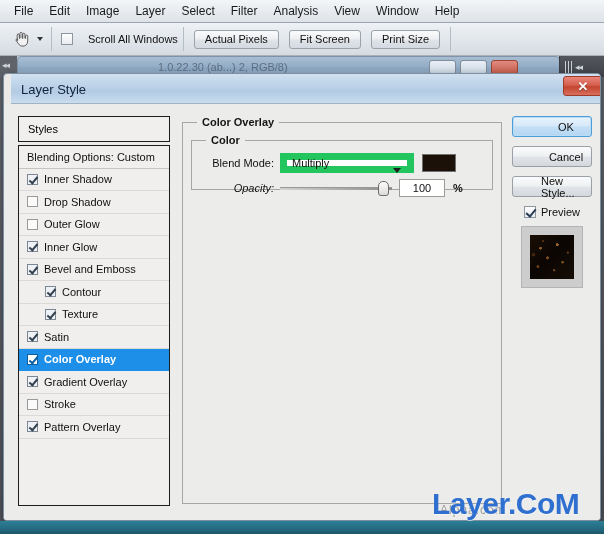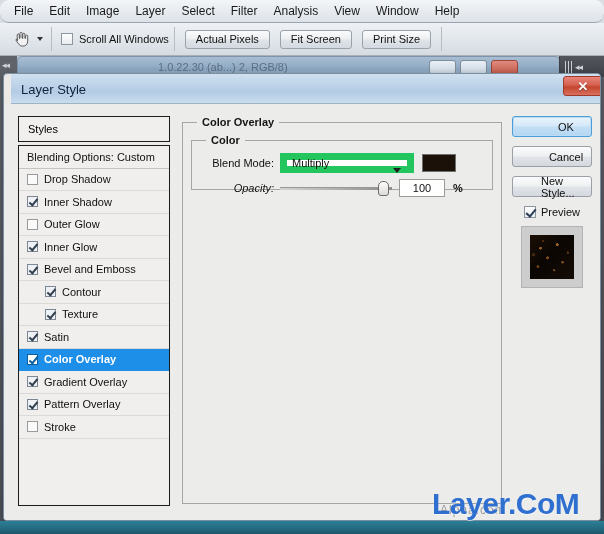--- a/index.html
+++ b/index.html
@@ -29,21 +29,20 @@
   #menubar {
     position: absolute;
     left: 0; top: 0;
     width: 604px; height: 23px;
     background: linear-gradient(to bottom, #f3f5f7 0%, #e7ebef 55%, #dde2e8 100%);
     border-bottom: 1px solid #9ca6b0;
     display: flex;
     align-items: center;
     padding-left: 6px;
     box-sizing: border-box;
-    border-radius: 9px;
   }
   .menu-item {
     padding: 2px 8px;
     font-size: 12px;
     color: #1a1a1a;
     line-height: 15px;
     white-space: nowrap;
   }
 
   
@@ -72,21 +71,21 @@
     width: 12px; height: 24px;
     display: flex; align-items: center; justify-content: center;
   }
   .caret-down {
     width: 0; height: 0;
     border-left: 3.5px solid transparent;
     border-right: 3.5px solid transparent;
     border-top: 4px solid #333;
   }
   .tb-check-wrap {
-    display: flex; align-items: center; gap: 6px;
+    display: flex; align-items: center; gap: 15px;
     margin-left: 4px;
   }
   .winchk {
     width: 12px; height: 12px;
     border: 1px solid #8d959d;
     background: linear-gradient(to bottom, #fdfdfd, #e9edf1);
     box-sizing: border-box;
     display: inline-block;
     position: relative;
     flex: none;
@@ -603,28 +602,28 @@
         <div class="list-box" id="styles-header-box">
           <span>Styles</span>
         </div>
 
         <div class="list-box" id="styles-list-box">
           <div class="style-row blending">
             <span>Blending Options: Custom</span>
           </div>
 
           <div class="style-row">
+            <span class="ps-chk on"></span>
+            <span>Inner Shadow</span>
+          </div>
+          <div class="style-row">
             <span class="ps-chk"></span>
             <span>Drop Shadow</span>
           </div>
           <div class="style-row">
-            <span class="ps-chk on"></span>
-            <span>Inner Shadow</span>
-          </div>
-          <div class="style-row">
             <span class="ps-chk"></span>
             <span>Outer Glow</span>
           </div>
           <div class="style-row">
             <span class="ps-chk on"></span>
             <span>Inner Glow</span>
           </div>
           <div class="style-row">
             <span class="ps-chk on"></span>
             <span>Bevel and Emboss</span>
@@ -643,26 +642,26 @@
           </div>
           <div class="style-row selected">
             <span class="ps-chk on"></span>
             <span>Color Overlay</span>
           </div>
           <div class="style-row">
             <span class="ps-chk on"></span>
             <span>Gradient Overlay</span>
           </div>
           <div class="style-row">
-            <span class="ps-chk on"></span>
-            <span>Pattern Overlay</span>
-          </div>
-          <div class="style-row">
             <span class="ps-chk"></span>
             <span>Stroke</span>
+          </div>
+          <div class="style-row">
+            <span class="ps-chk on"></span>
+            <span>Pattern Overlay</span>
           </div>
           <div id="styles-empty"></div>
         </div>
       </div>
 
       <div id="center-panel">
         <fieldset class="ps-group" id="color-overlay-group">
           <legend>Color Overlay</legend>
 
           <fieldset class="ps-group" id="color-subgroup">

